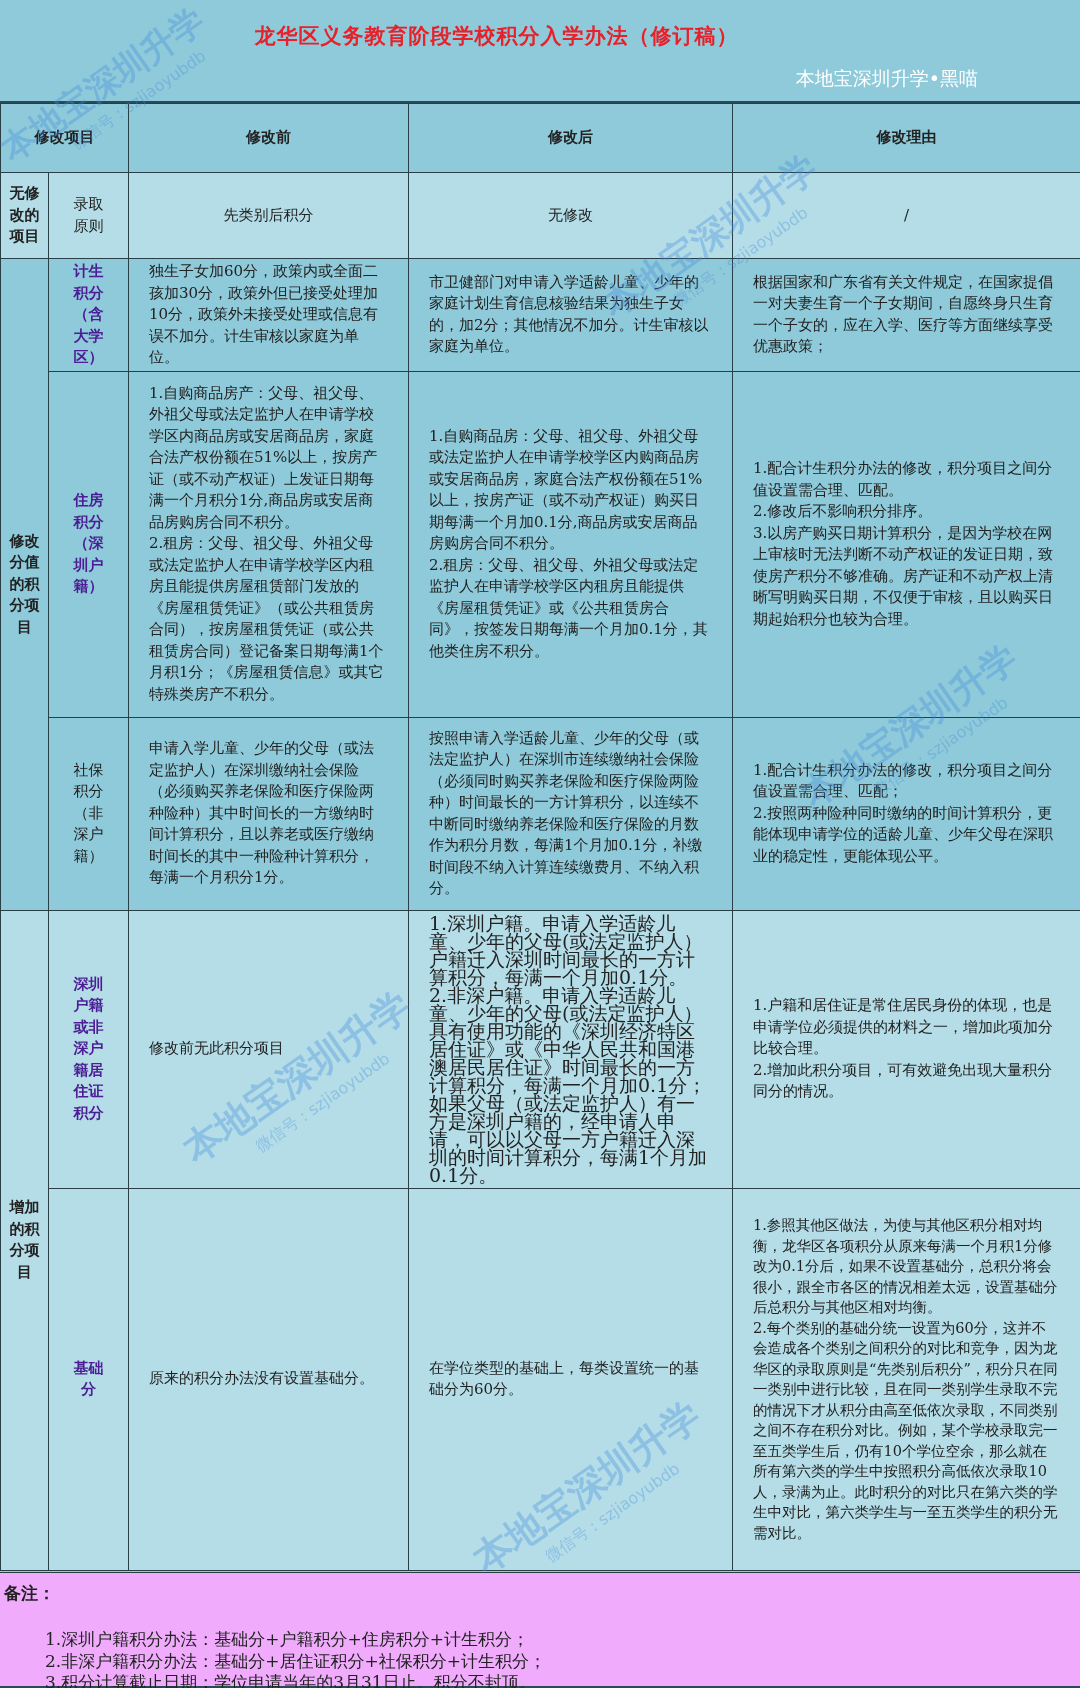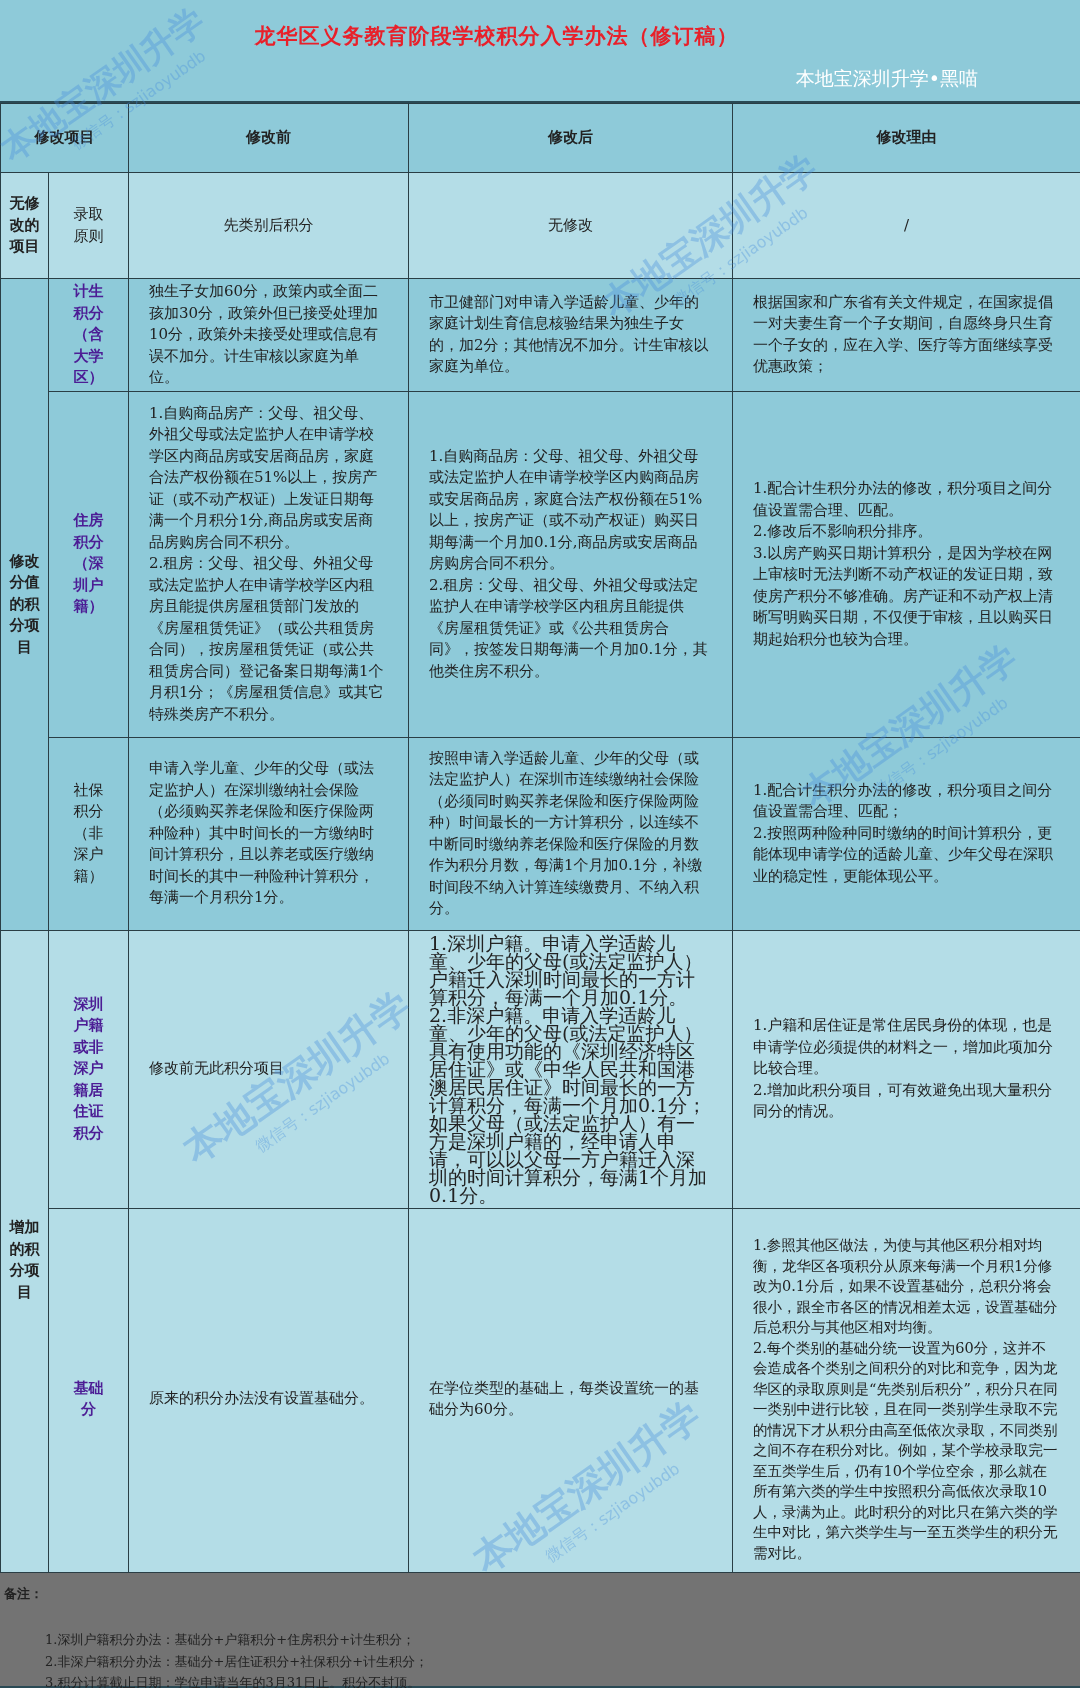--- a/index.html
+++ b/index.html
@@ -16,21 +16,21 @@
     table.grid td { border: 1.5px solid #2a3e45; vertical-align: middle; font-size: 15px; line-height: 21.5px; padding: 2px 20px; }
     .hdr td { height: 69px; background: #8ecad9; text-align: center; font-weight: bold; font-size: 16.5px; }
     .bg-dark { background: #8ecad9; }
     .bg-light { background: #b4dde7; }
     .cat { text-align: center; font-weight: bold; font-size: 16px; line-height: 23px; padding: 0 2px !important; }
     .item { text-align: center; font-size: 15.5px; line-height: 22px; margin-top: 28px; }
     .item.red { color: #4c1d95; font-weight: bold; }
     .center { text-align: center; }
     .txt { white-space: pre-line; text-align: left; }
 
-    .notes { position: absolute; left: 0; top: 1572px; width: 1080px; height: 116px; background: #737373; border-top: 1.5px solid #2a3e45; border-bottom: 2px solid #2a4a55; padding: 10px 0 0 6px; font-size: 13px; line-height: 21.5px; }
+    .notes { position: absolute; left: 0; top: 1572px; width: 1080px; height: 116px; background: #f0abfc; border-top: 1.5px solid #2a3e45; border-bottom: 2px solid #2a4a55; padding: 10px 0 0 6px; font-size: 17px; line-height: 21.5px; }
     .notes .label { position: absolute; left: 4px; top: 10px; font-weight: bold; }
     .notes .items { position: absolute; left: 45px; top: 10px; margin-top: 46px; }
 
     .wm { position: absolute; color: rgba(70,140,220,0.35); font-family: "DejaVu Sans", sans-serif; font-weight: bold; transform: rotate(-35deg); pointer-events: none; white-space: nowrap; }
     .wm small { display: block; font-size: 16px; font-weight: normal; margin-left: 60px; }
   </style>
 </head>
 <body>
 
 <div class="header">
@@ -47,21 +47,21 @@
       <col style="width:348px">
   </colgroup>
   <tbody>
       <tr class="hdr">
     <td colspan="2">修改项目</td>
     <td>修改前</td>
     <td>修改后</td>
     <td>修改理由</td>
   </tr>
 
-  <tr class="bg-light" style="height:106px">
+  <tr class="bg-light" style="height:86px">
     <td class="cat">无修改的项目</td>
     <td class="item">录取原则</td>
     <td class="center">先类别后积分</td>
     <td class="center">无修改</td>
     <td class="center">/</td>
   </tr>
 
   <tr class="bg-dark" style="height:112px">
     <td class="cat" rowspan="3">修改分值的积分项目</td>
     <td class="item red">计生积分（含大学区）</td>

